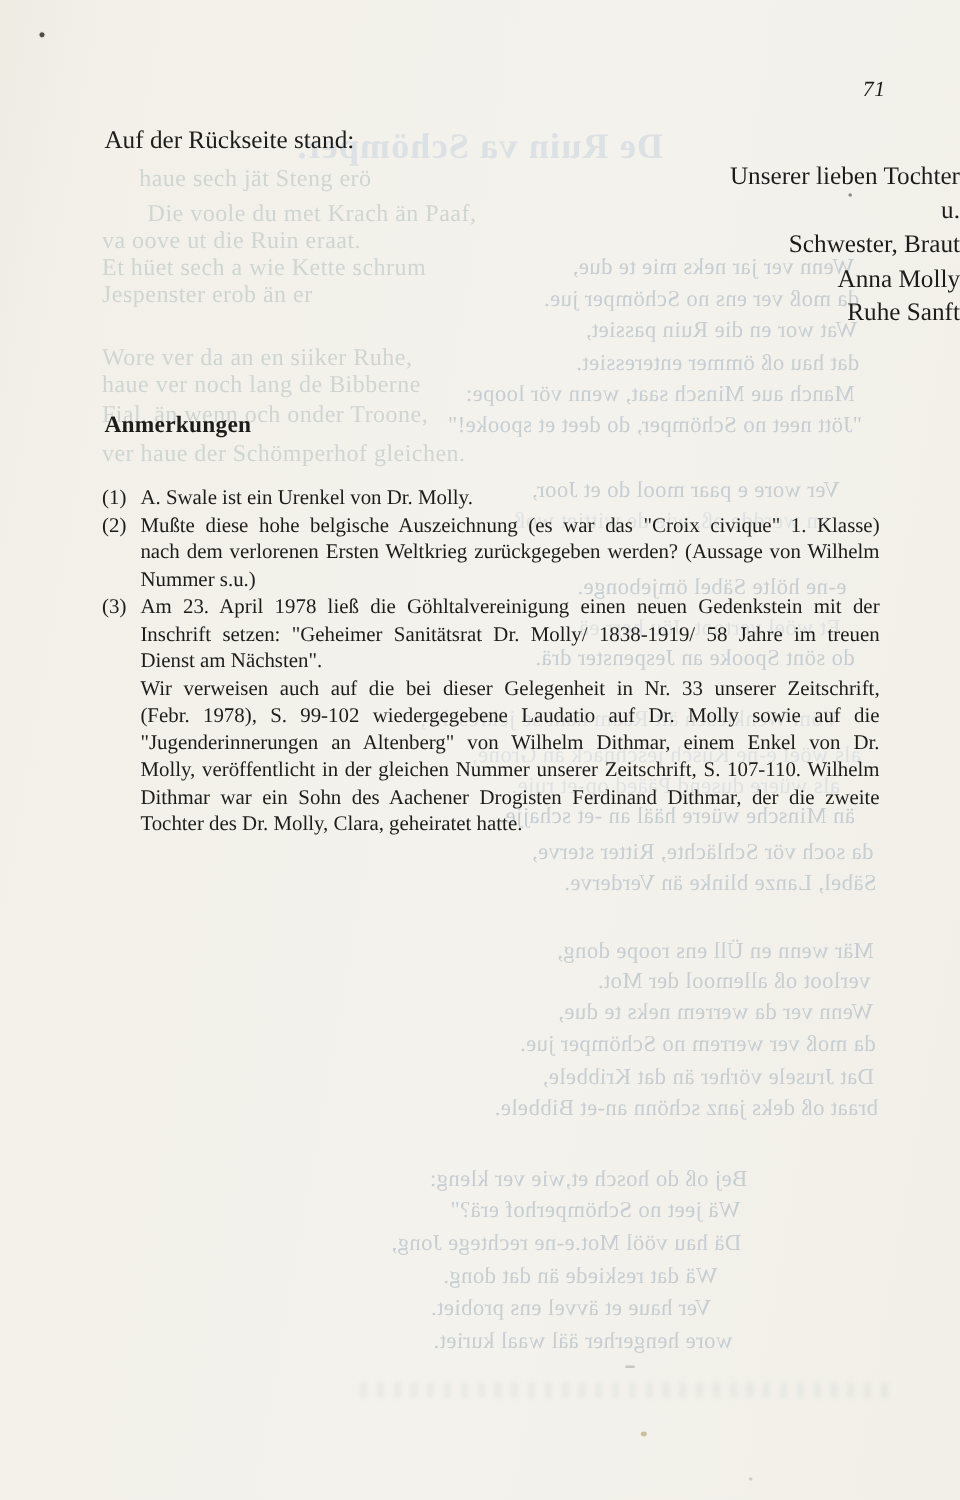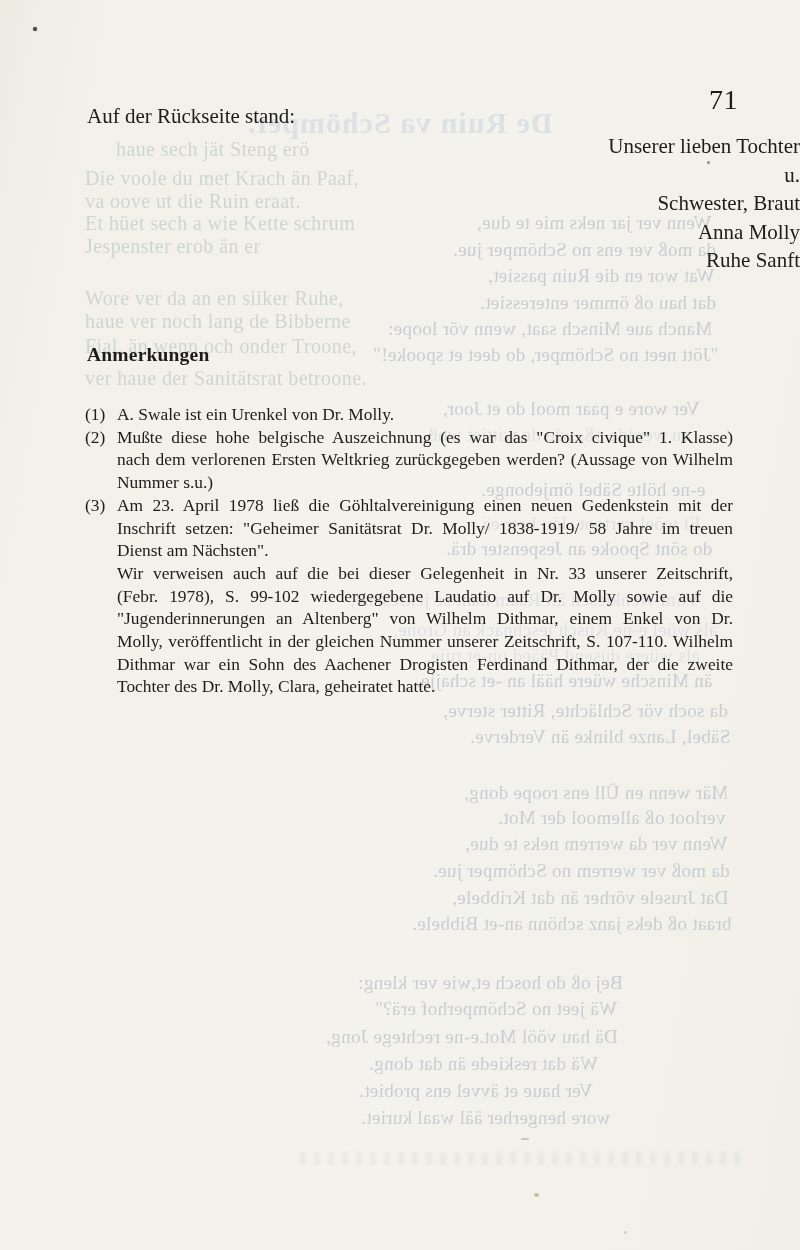--- a/index.html
+++ b/index.html
@@ -21,21 +21,21 @@
   .ghost-l{left:85px;font-size:20px;letter-spacing:.4px;color:#c9d1ce;opacity:.85;}
   .ghost-r{right:60px;font-size:19px;letter-spacing:.3px;color:#c2cbd1;opacity:.9;}
   .ghost-r.faint{color:#d9dfe3;opacity:.8;}
   .ghost-strip{
     position:absolute;left:300px;top:1152px;width:440px;height:13px;
     background:repeating-linear-gradient(90deg,rgba(185,196,202,.4) 0 6px,rgba(0,0,0,0) 6px 14px);
     filter:blur(1.6px);opacity:.45;
   }
   
   .print{position:relative;z-index:2;}
-  .page-number{position:absolute;top:84px;right:62px;font-size:28px;letter-spacing:.5px;}
+  .page-number{position:absolute;top:64px;right:62px;font-size:18px;letter-spacing:.5px;font-style:italic;}
   .intro{position:absolute;top:104px;left:87px;font-size:21px;}
   .memorial{position:absolute;top:132px;left:16px;width:784px;text-align:right;font-size:21px;line-height:28.5px;}
   .notes-heading{position:absolute;top:344px;left:87px;margin:0;font-size:19.5px;font-weight:bold;letter-spacing:.2px;}
   .notes{position:absolute;top:403px;left:85px;width:648px;font-size:17.4px;line-height:22.7px;}
   .note-row{position:relative;}
   .note-marker{position:absolute;left:0;top:0;}
   .note-body{margin-left:32px;width:616px;}
   .note-line{text-align:justify;text-align-last:justify;}
   .note-line.last{text-align:left;text-align-last:left;}
   .print, .ghost-layer{pointer-events:none;}
@@ -49,28 +49,28 @@
 </style>
 </head>
 <body>
 
 <div class="page">
 
   <div class="ghost-layer">
     <div class="ghost ghost-title ghost-mirror">De Ruin va Schömper.</div>
     <div>
         <div class="ghost ghost-l" style="top: 138px; margin-left: 31px;">haue sech jät Steng erö</div>
-        <div class="ghost ghost-l" style="top: 167px;">Die voole du met Krach än Paaf,</div>
+        <div class="ghost ghost-l" style="top: 167px; margin-left: 38px;">Die voole du met Krach än Paaf,</div>
         <div class="ghost ghost-l" style="top: 190px;">va oove ut die Ruin eraat.</div>
         <div class="ghost ghost-l" style="top: 212px;">Et hüet sech a wie Kette schrum</div>
         <div class="ghost ghost-l" style="top: 235px;">Jespenster erob än er</div>
         <div class="ghost ghost-l" style="top: 287px;">Wore ver da an en siiker Ruhe,</div>
         <div class="ghost ghost-l" style="top: 310px;">haue ver noch lang de Bibberne</div>
         <div class="ghost ghost-l" style="top: 335px;">Fial, än wenn och onder Troone,</div>
-        <div class="ghost ghost-l" style="top: 367px;">ver haue der Sanitätsrat betroone.</div>
+        <div class="ghost ghost-l" style="top: 367px;">ver haue der Schömperhof gleichen.</div>
       </div>
     <div>
         <div class="ghost ghost-r ghost-mirror" style="top: 212px; right: 88px;">Wenn ver jar neks mie te due,</div>
         <div class="ghost ghost-r ghost-mirror" style="top: 239px; right: 84px;">da moß ver ens no Schömper jue.</div>
         <div class="ghost ghost-r ghost-mirror" style="top: 265px; right: 86px;">Wat wor en die Ruin passiet,</div>
         <div class="ghost ghost-r ghost-mirror" style="top: 292px; right: 84px;">dat hau oß ömmer enteressiet.</div>
         <div class="ghost ghost-r ghost-mirror" style="top: 318px; right: 88px;">Manch aue Minsch saat, wenn vör loope:</div>
         <div class="ghost ghost-r ghost-mirror" style="top: 344px; right: 82px;">"Jött neet no Schömper, do deet et spooke!"</div>
         <div class="ghost ghost-r ghost-mirror" style="top: 398px; right: 100px;">Ver wore e paar mool do et Joor,</div>
         <div class="ghost ghost-r ghost-mirror faint" style="top: 424px; right: 110px;">an werdde oß, wie de wittiet woß</div>

